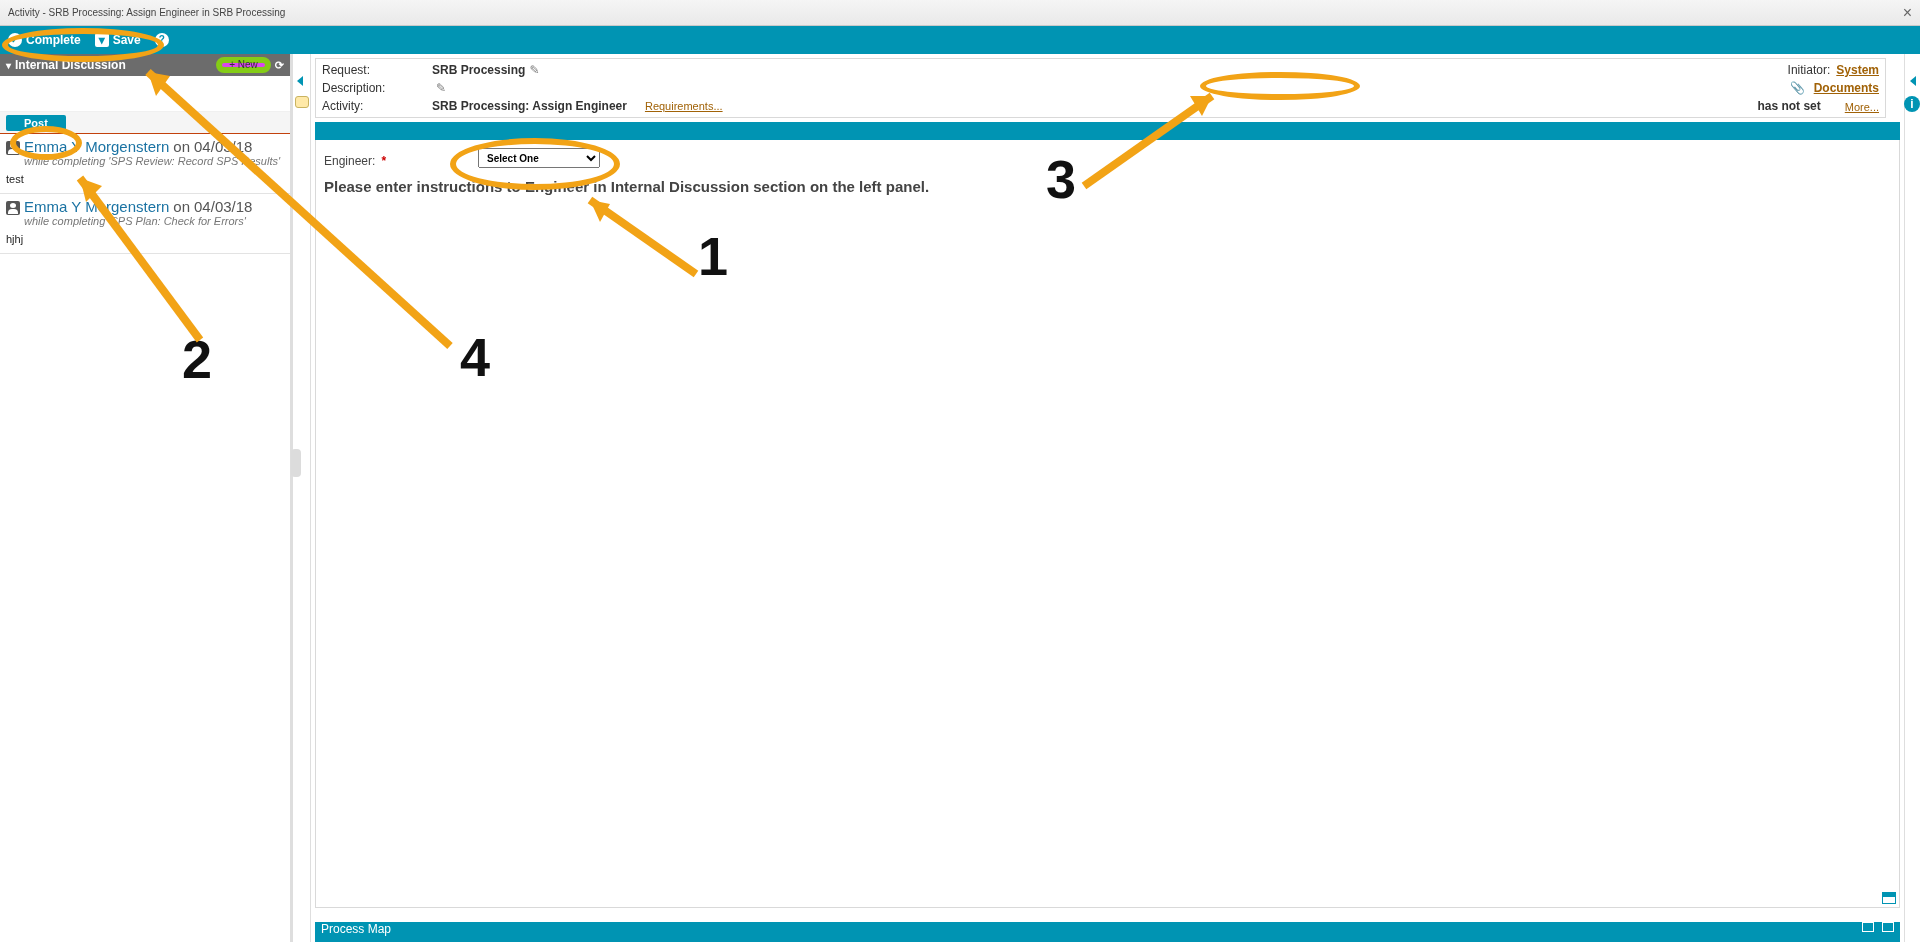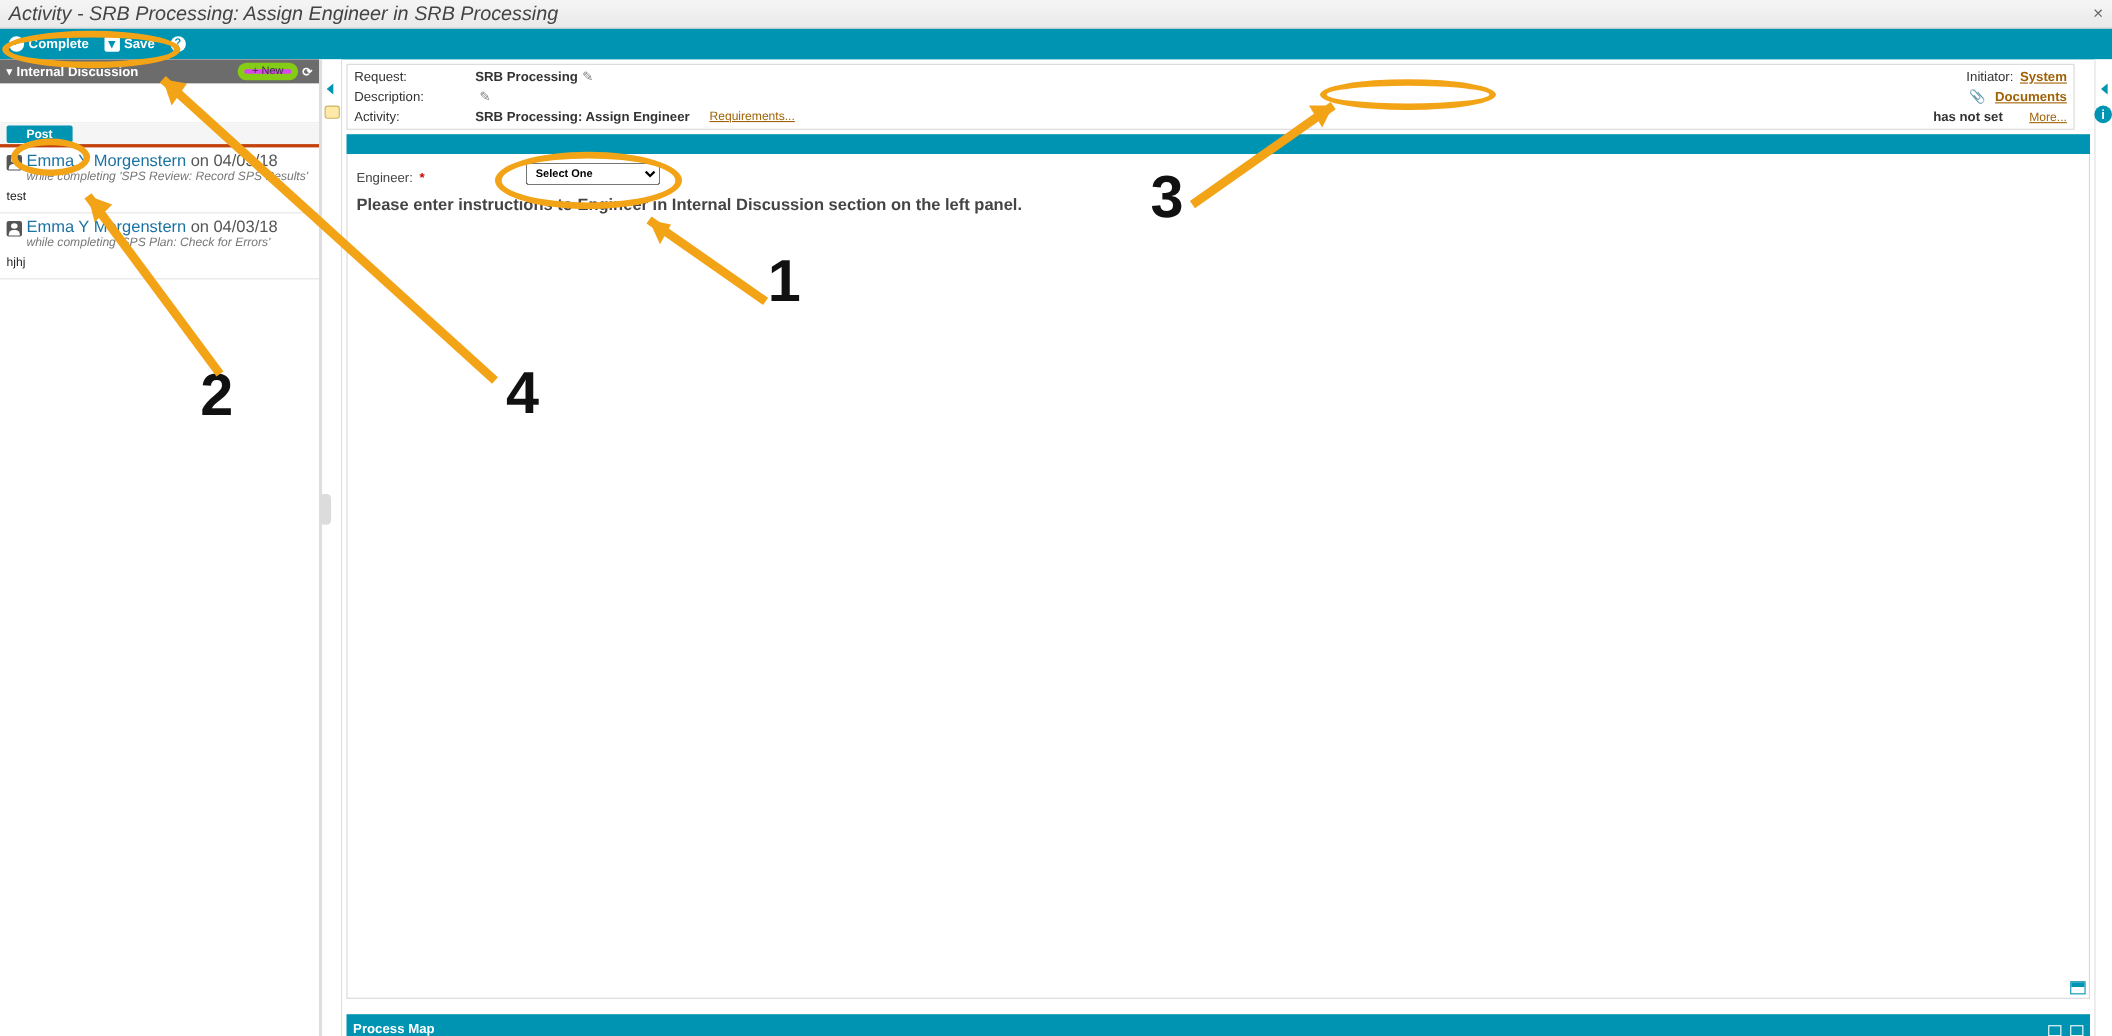--- a/index.html
+++ b/index.html
@@ -8,21 +8,21 @@
   
   .titlebar {
     background: linear-gradient(#f5f5f5, #e9e9e9);
     border-bottom: 1px solid #c9c9c9;
     height: 26px;
     position: relative;
     display: flex;
     align-items: center;
     padding: 0 8px;
   }
-  .titlebar .title { font-size: 18px; color: #444; font-style: italic; }
+  .titlebar .title { font-size: 10px; color: #444; }
   .titlebar .close-x {
     position: absolute; right: 8px; top: 4px; font-size: 16px; color: #666; cursor: pointer;
   }
 
   
   .toolbar {
     background: #0094b3;
     height: 28px;
     display: flex; align-items: center;
     padding: 0 8px;
@@ -74,21 +74,21 @@
     cursor: pointer; display:inline-flex; align-items:center;
   }
   .refresh-icn { color:#fff; font-size:11px; cursor:pointer; }
 
   .post-area { padding: 0; }
   .post-input {
     background: #fff; height: 36px; border-bottom: 1px solid #f0f0f0;
   }
   .post-bar {
     background: #f5f5f5; height: 22px; display:flex; align-items:center; padding: 2px 6px;
-    border-bottom: 3px solid #c2410c;
+    border-bottom: 1px solid #c2410c;
   }
   .btn-post {
     background: #0094b3; color:#fff; font-weight:bold;
     border: none; border-radius: 2px; padding: 2px 18px; font-size: 11px;
     cursor: pointer;
   }
 
   .msg {
     border-bottom: 1px solid #e3e3e3;
     padding: 4px 6px 8px 6px;
@@ -180,22 +180,22 @@
   .form-pop {
     position:absolute; bottom:3px; right:3px; width:14px; height:12px;
     border:1px solid #0094b3;
     background: linear-gradient(#0094b3 40%, #fff 40%);
     cursor:pointer;
   }
 
   .spacer-gap { height: 10px; }
 
   .pm-head {
-    background:#0094b3; color:#fff; font-weight:bold;
-    height: 20px; display:flex; align-items:flex-end; justify-content:space-between;
+    background:#0094b3; color:#fff; font-weight:normal;
+    height: 20px; display:flex; align-items:flex-start; justify-content:space-between;
     padding: 0 6px; margin: 4px 4px 0 4px;
   }
   .pm-icons { display:flex; gap:8px; align-items:center; }
   .pm-ico { width:12px; height:10px; border:1px solid #fff; display:inline-block; cursor:pointer; }
 
   .main-wrap { display:flex; flex:1 1 auto; min-height:0; }
   .center-col { flex:1 1 auto; display:flex; flex-direction:column; min-width:0; }
 
   
   .annot-layer {

